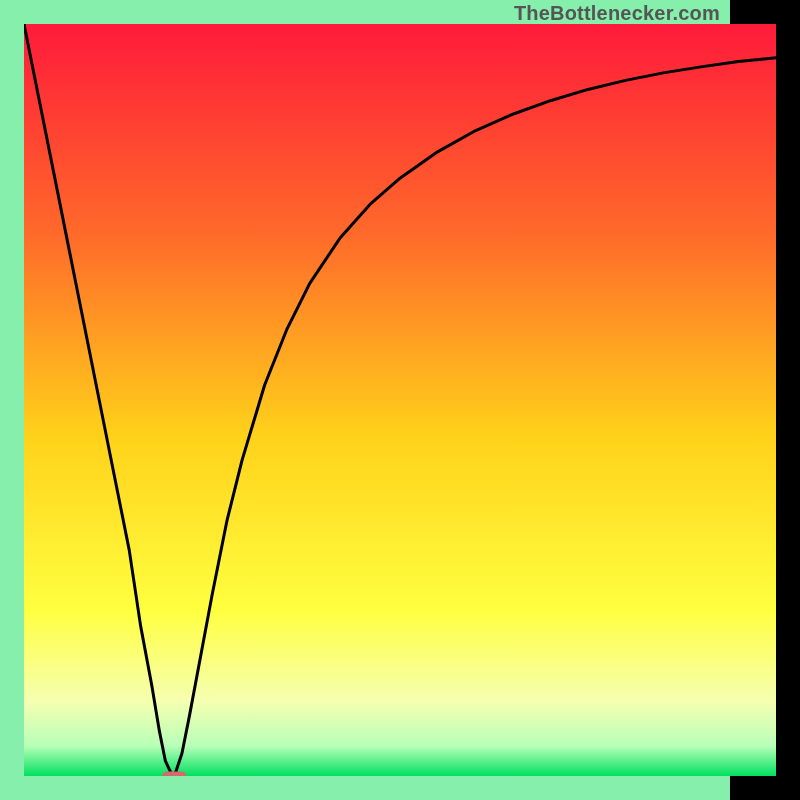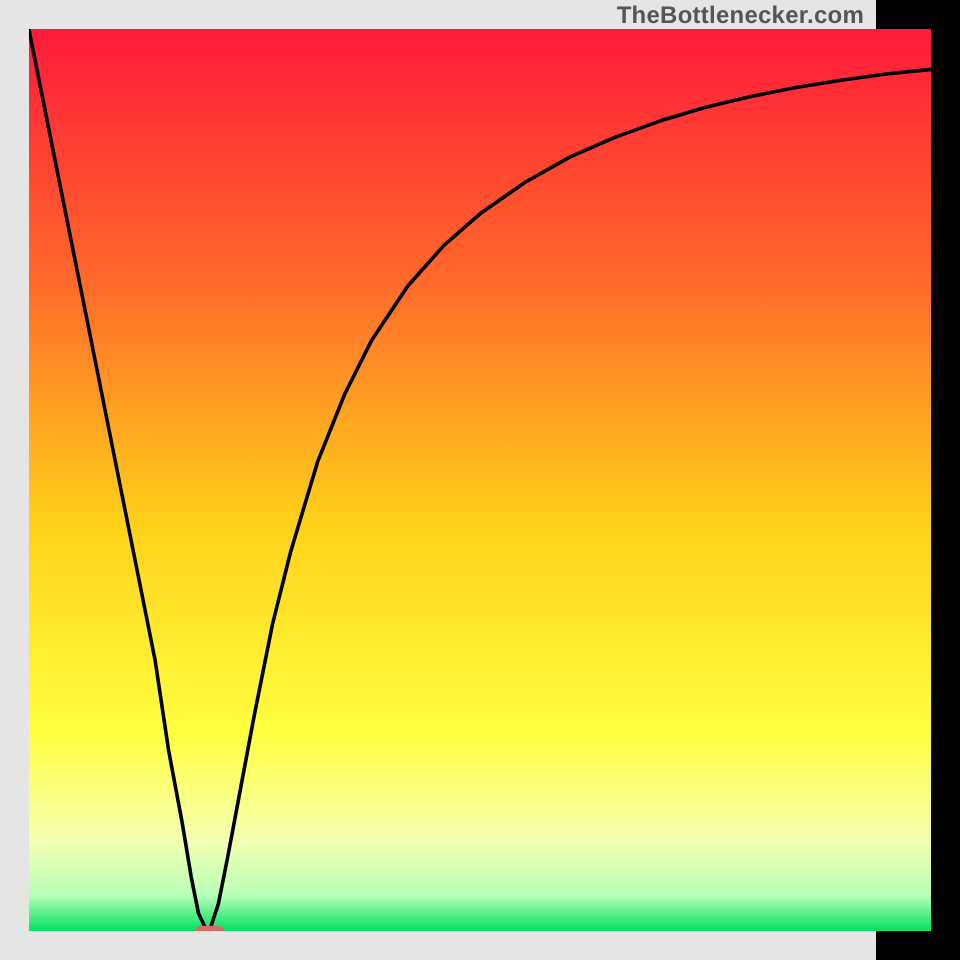--- a/index.html
+++ b/index.html
@@ -8,21 +8,21 @@
     width: 800px;
     height: 800px;
     overflow: hidden;
     background: #000;
     font-family: Arial, Helvetica, sans-serif;
   }
   .frame {
     position: relative;
     width: 730px;
     height: 800px;
-    background: #e5e5e5;
+    background: #86efac;
   }
   .plot {
     position: absolute;
     left: 24px;
     top: 24px;
     width: 752px;
     height: 752px;
     overflow: hidden;
   }
   .attribution {

